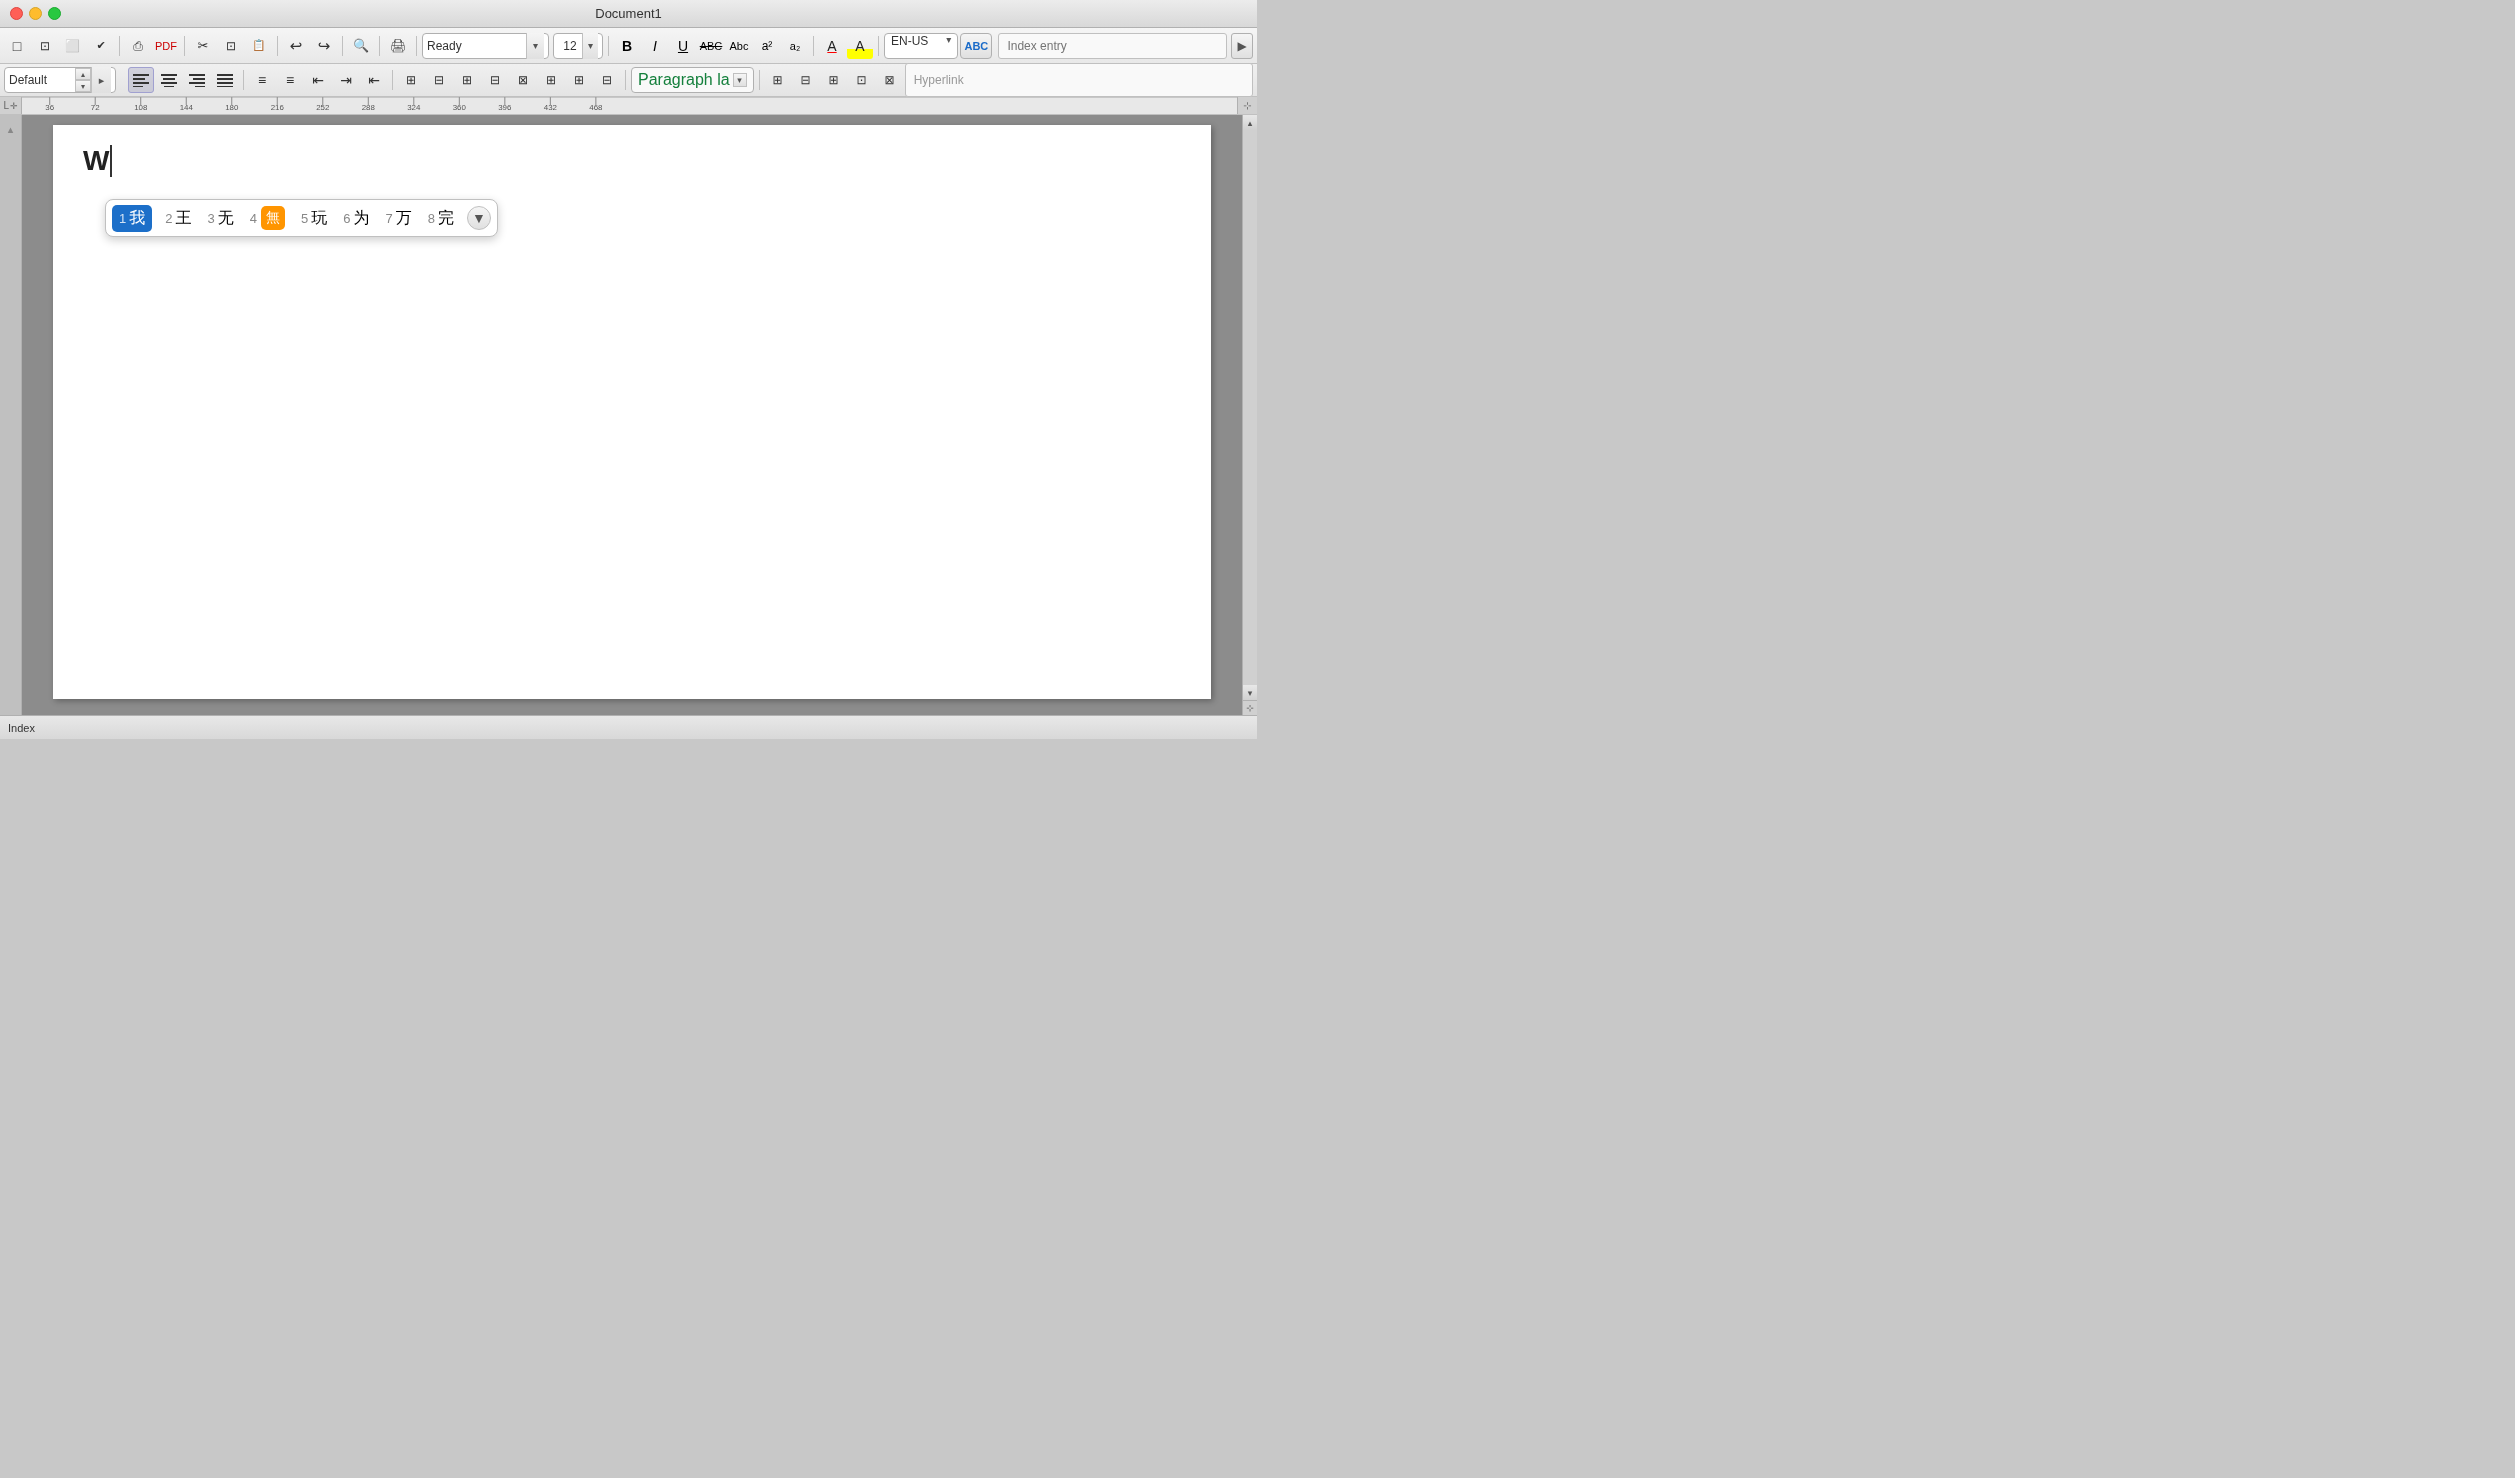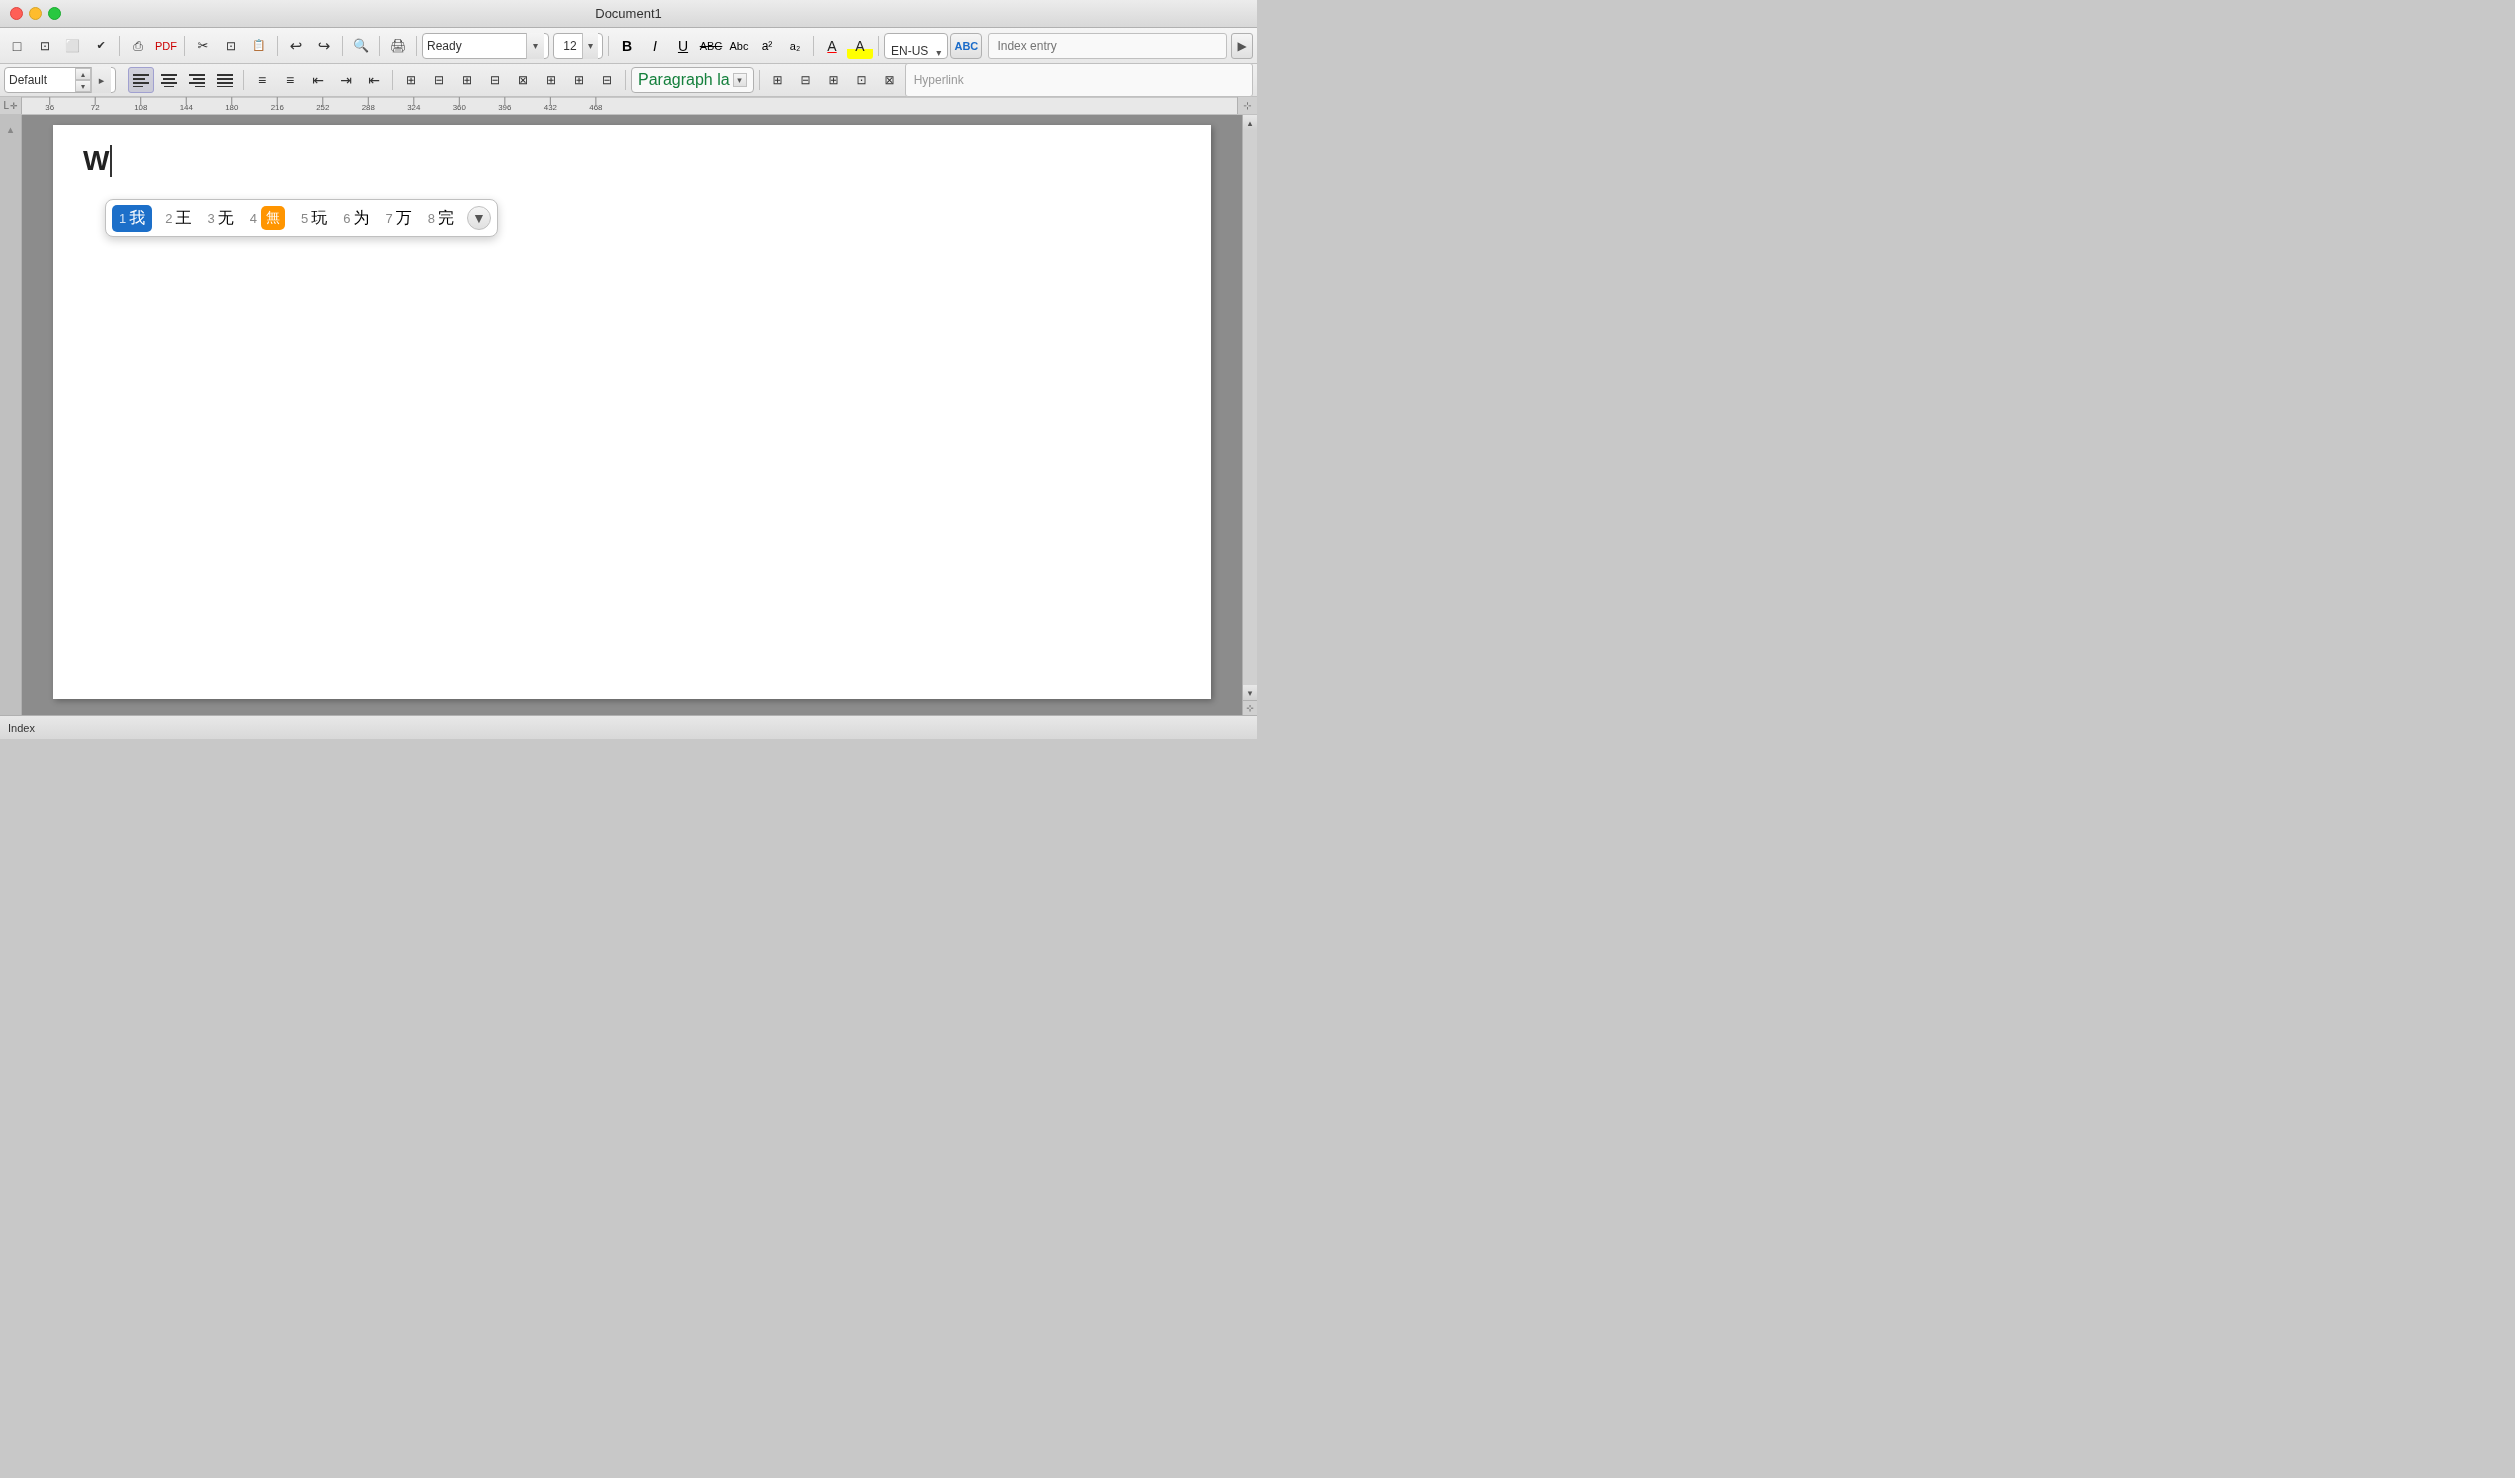--- a/index.html
+++ b/index.html
@@ -142,29 +142,29 @@
       background: transparent;
       flex-shrink: 0;
     }
     .fmt-bold { font-weight: bold; font-size: 14px; }
     .fmt-italic { font-style: italic; font-size: 14px; }
     .fmt-underline { text-decoration: underline; font-size: 14px; }
 
     
     .lang-selector {
       display: flex;
-      align-items: flex-end;
+      align-items: flex-start;
       height: 26px;
       border: 1px solid #b0b0b0;
       border-radius: 4px;
       background: white;
       padding: 0 6px;
       cursor: pointer;
       flex-shrink: 0;
-      gap: 8px;
+      gap: 18px;
     }
     .lang-text { font-size: 12px; color: #333; }
 
     
     .spell-btn {
       width: 32px;
       height: 26px;
       display: flex;
       align-items: center;
       justify-content: center;

